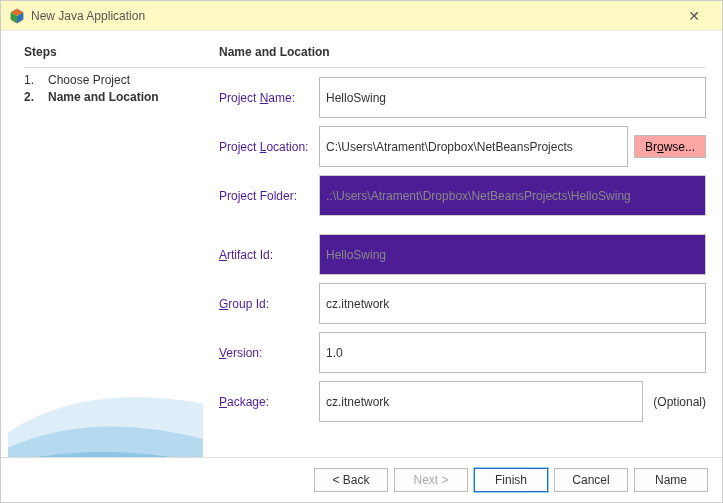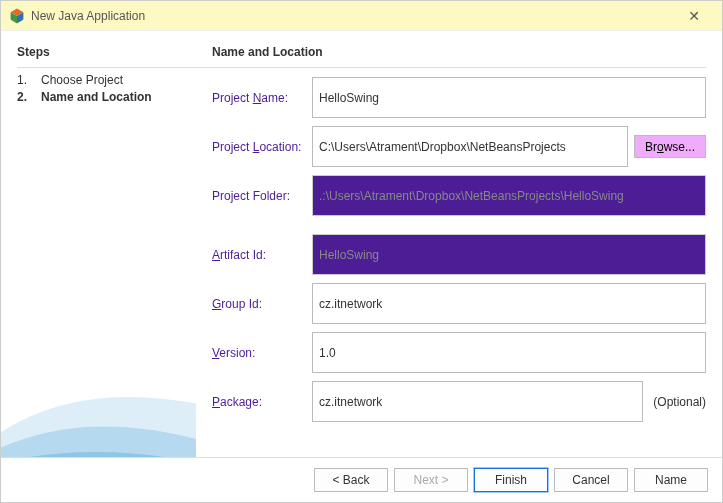--- a/index.html
+++ b/index.html
@@ -27,20 +27,21 @@
     .titlebar .title { flex: 1; color: #555; font-size: 12px; }
     .titlebar .close {
       width: 40px; text-align: center;
       font-size: 14px; color: #555; font-family: Arial, sans-serif;
       padding: 4px 0;
     }
     .content {
       flex: 1;
       display: flex;
       position: relative;
+      margin-left: 7px;
     }
     .side {
       width: 195px;
       padding: 14px 16px;
       position: relative;
       overflow: hidden;
     }
     .side h2 {
       font-size: 12px;
       font-weight: bold;
@@ -96,21 +97,21 @@
     }
     .row input[disabled] {
       background: #4c1d95;
       color: #888;
       border-color: #ccc;
     }
     .row .browse {
       width: 72px;
       height: 23px;
       margin-left: 6px;
-      background: #f0abfc;
+      background: #fca5a5;
       border: 1px solid #bbb;
       font-family: inherit;
       font-size: 12px;
     }
     .row .optional {
       margin-left: 10px;
       color: #333;
     }
     .footer {
       border-top: 1px solid #ddd;

